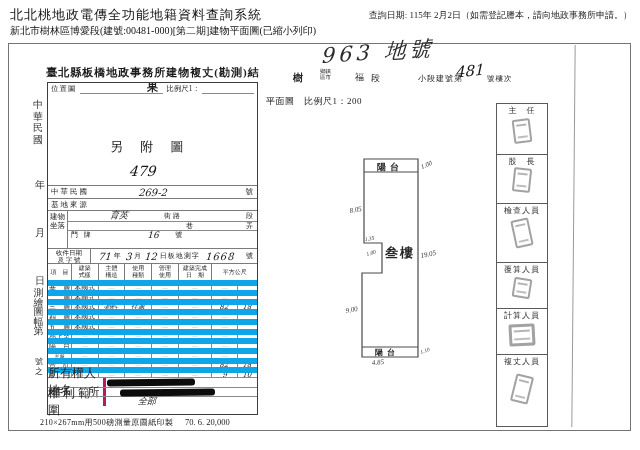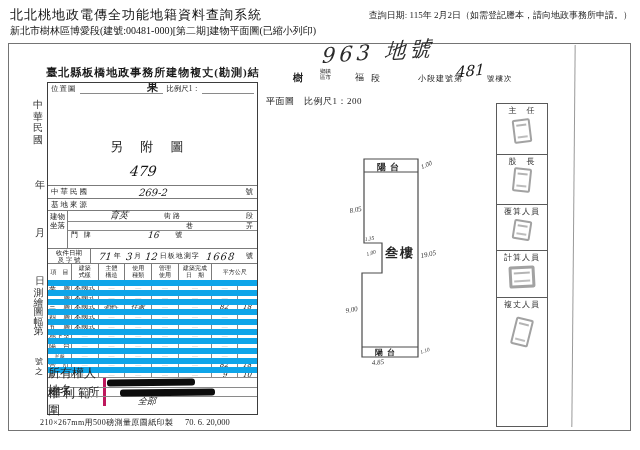--- a/index.html
+++ b/index.html
@@ -478,20 +478,24 @@
 
 <div class="abs stampcol">
   <div class="scell" style="height:50px">
     <span class="srole">主　任</span>
     <span class="seal"></span>
   </div>
   <div class="scell" style="height:50px">
     <span class="srole">股　長</span>
     <span class="seal s2"></span>
   </div>
+  <div class="scell" style="height:59px">
+    <span class="srole">檢查人員</span>
+    <span class="seal s3"></span>
+  </div>
   <div class="scell" style="height:46px">
     <span class="srole">覆算人員</span>
     <span class="seal s4"></span>
   </div>
   <div class="scell" style="height:47px">
     <span class="srole">計算人員</span>
     <span class="seal s5"></span>
   </div>
   <div class="scell" style="height:72px">
     <span class="srole">複丈人員</span>

